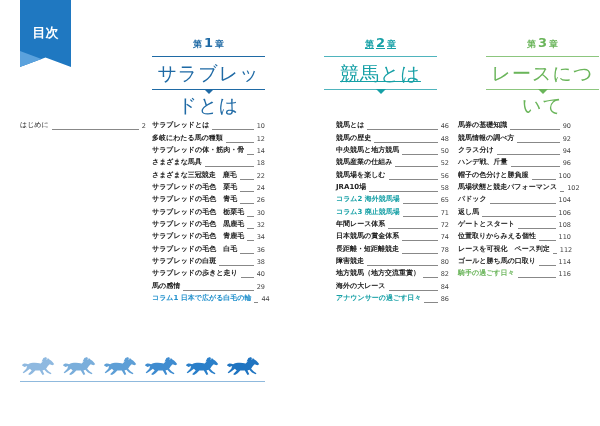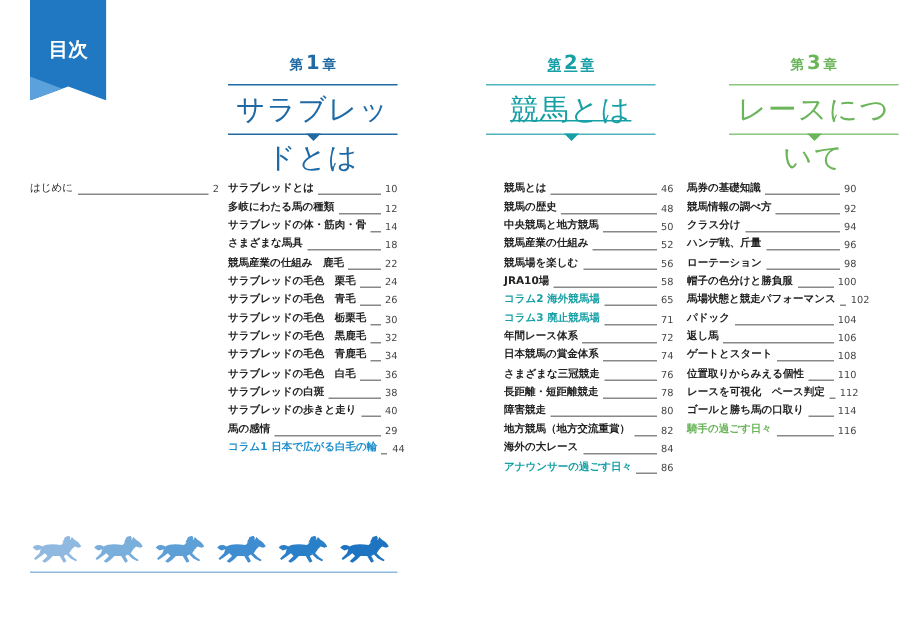--- a/index.html
+++ b/index.html
@@ -129,21 +129,21 @@
       <span class="label">サラブレッドの体・筋肉・骨</span>
       <span class="leader"></span>
       <span class="page">14</span>
     </li>
     <li class="toc-item">
       <span class="label">さまざまな馬具</span>
       <span class="leader"></span>
       <span class="page">18</span>
     </li>
     <li class="toc-item">
-      <span class="label">競馬産業の仕組み　鹿毛</span>
+      <span class="label">さまざまな三冠競走　鹿毛</span>
       <span class="leader"></span>
       <span class="page">22</span>
     </li>
     <li class="toc-item">
       <span class="label">サラブレッドの毛色　栗毛</span>
       <span class="leader"></span>
       <span class="page">24</span>
     </li>
     <li class="toc-item">
       <span class="label">サラブレッドの毛色　青毛</span>
@@ -236,25 +236,20 @@
       <span class="label">年間レース体系</span>
       <span class="leader"></span>
       <span class="page">72</span>
     </li>
     <li class="toc-item">
       <span class="label">日本競馬の賞金体系</span>
       <span class="leader"></span>
       <span class="page">74</span>
     </li>
     <li class="toc-item">
-      <span class="label">さまざまな三冠競走</span>
-      <span class="leader"></span>
-      <span class="page">76</span>
-    </li>
-    <li class="toc-item">
       <span class="label">長距離・短距離競走</span>
       <span class="leader"></span>
       <span class="page">78</span>
     </li>
     <li class="toc-item">
       <span class="label">障害競走</span>
       <span class="leader"></span>
       <span class="page">80</span>
     </li>
     <li class="toc-item">
@@ -286,25 +281,20 @@
     </li>
     <li class="toc-item">
       <span class="label">クラス分け</span>
       <span class="leader"></span>
       <span class="page">94</span>
     </li>
     <li class="toc-item">
       <span class="label">ハンデ戦、斤量</span>
       <span class="leader"></span>
       <span class="page">96</span>
-    </li>
-    <li class="toc-item">
-      <span class="label">ローテーション</span>
-      <span class="leader"></span>
-      <span class="page">98</span>
     </li>
     <li class="toc-item">
       <span class="label">帽子の色分けと勝負服</span>
       <span class="leader"></span>
       <span class="page">100</span>
     </li>
     <li class="toc-item">
       <span class="label">馬場状態と競走パフォーマンス</span>
       <span class="leader"></span>
       <span class="page">102</span>

